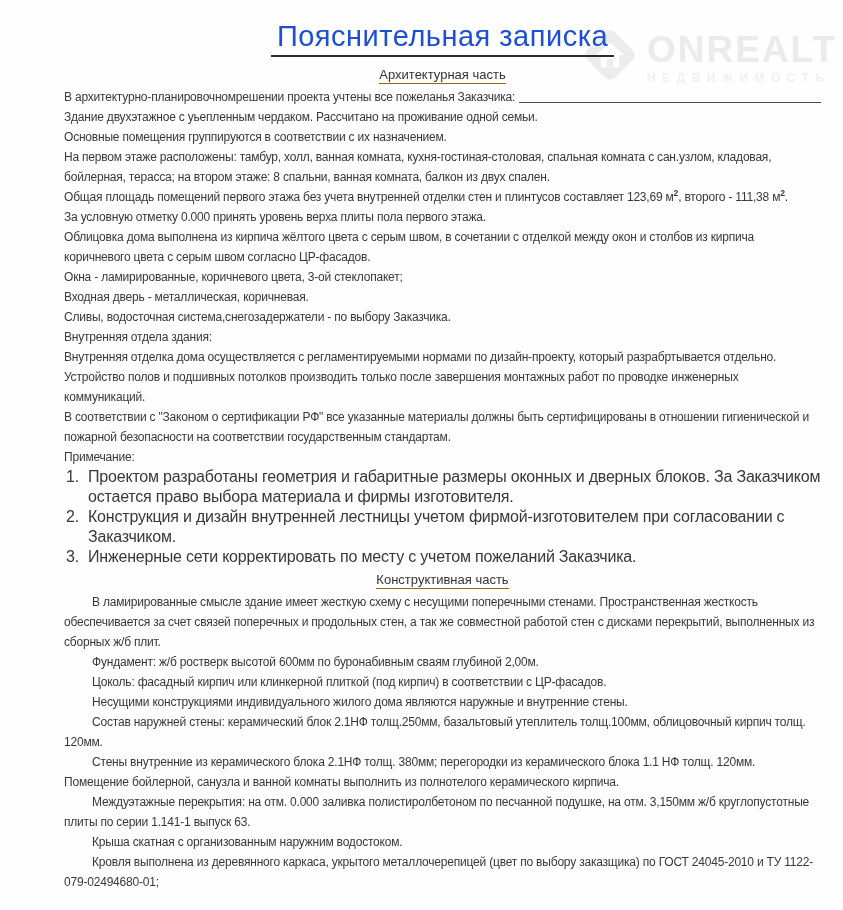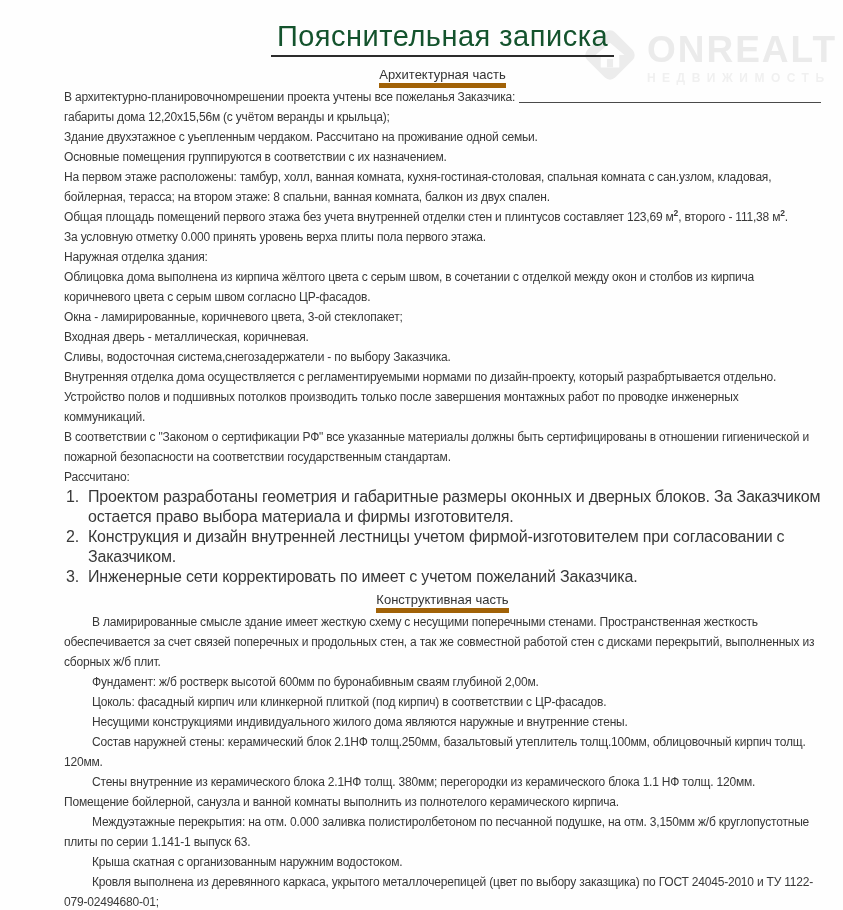--- a/index.html
+++ b/index.html
@@ -9,26 +9,26 @@
   }
   .watermark{
     position:absolute;top:22px;right:6px;display:flex;align-items:center;gap:4px;
     z-index:0;user-select:none;
   }
   .wm-text{display:flex;flex-direction:column;align-items:flex-start;line-height:1;}
   .wm-brand{font-size:37px;font-weight:bold;letter-spacing:2px;color:#ebebeb;}
   .wm-sub{font-size:12px;font-weight:bold;letter-spacing:6.5px;color:#f0f0f0;margin-top:4px;}
   .content{position:relative;z-index:1;padding:12px 22px 0 64px;}
   .doc-title{
-    text-align:center;font-size:29px;letter-spacing:0.5px;color:#14532d;
+    text-align:center;font-size:29px;letter-spacing:0.5px;color:#1d4ed8;
     margin:8px 0 14px 0;font-weight:normal;
   }
   .doc-title .t-inner{border-bottom:2px solid #2c2c2c;padding:0 6px 3px 6px;}
   .sec-heading{text-align:center;font-size:13px;margin:5px 0 5px 0;color:#333;}
-  .sec-heading .h-inner{border-bottom:5px solid #a16207;padding-bottom:1px;}
+  .sec-heading .h-inner{border-bottom:1px solid #a16207;padding-bottom:1px;}
   .para{font-size:12px;line-height:20px;letter-spacing:-0.2px;margin:0;}
   .para.indent{text-indent:28px;}
   .para.fillline{display:flex;white-space:nowrap;}
   .fill-line{flex:1 1 auto;border-bottom:1.4px solid #4a4a4a;margin:0 0 4px 4px;}
   sup.sq{font-size:8.5px;font-weight:bold;vertical-align:super;line-height:0;}
   ol.numlist{margin:0;padding:0;list-style:none;counter-reset:it;}
   ol.numlist li{
     counter-increment:it;position:relative;padding-left:24px;
     font-size:16px;line-height:20px;letter-spacing:-0.2px;
   }
@@ -52,39 +52,38 @@
 </div>
 
 <div class="content">
   <h1 class="doc-title"><span class="t-inner">Пояснительная записка</span></h1>
   <div>
       <div class="sec-heading"><span class="h-inner">Архитектурная часть</span></div>
       <p class="para fillline">
         <span>В архитектурно-планировочномрешении проекта учтены все пожеланья Заказчика: </span>
         <span class="fill-line"></span>
       </p>
-      <p class="para">габариты дома 12,20х15,56м (с учётом веранды и крыльца);</p>
       <p class="para">Здание двухэтажное с уьепленным чердаком. Рассчитано на проживание одной семьи.</p>
       <p class="para">Основные помещения группируются в соответствии с их назначением.</p>
       <p class="para">На первом этаже расположены: тамбур, холл, ванная комната, кухня-гостиная-столовая, спальная комната с сан.узлом, кладовая, бойлерная, терасса; на втором этаже: 8 спальни, ванная комната, балкон из двух спален.</p>
       <p class="para">Общая площадь помещений первого этажа без учета внутренней отделки стен и плинтусов составляет 123,69 м<sup class="sq">2</sup>, второго - 111,38 м<sup class="sq">2</sup>.</p>
       <p class="para">За условную отметку 0.000 принять уровень верха плиты пола первого этажа.</p>
-      <p class="para">Наружная отделка здания:</p>
       <p class="para">Облицовка дома выполнена из кирпича жёлтого цвета с серым швом, в сочетании с отделкой между окон и столбов из кирпича коричневого цвета с серым швом согласно ЦР-фасадов.</p>
       <p class="para">Окна - ламирированные, коричневого цвета, 3-ой стеклопакет;</p>
       <p class="para">Входная дверь - металлическая, коричневая.</p>
       <p class="para">Сливы, водосточная система,снегозадержатели - по выбору Заказчика.</p>
+      <p class="para">Внутренняя отдела здания:</p>
       <p class="para">Внутренняя отделка дома осуществляется с регламентируемыми нормами по дизайн-проекту, который разрабртывается отдельно.</p>
       <p class="para">Устройство полов и подшивных потолков производить только после завершения монтажных работ по проводке инженерных коммуникаций.</p>
       <p class="para">В соответствии с "Законом о сертификации РФ" все указанные материалы должны быть сертифицированы в отношении гигиенической и пожарной безопасности на соответствии государственным стандартам.</p>
-      <p class="para">Рассчитано:</p>
+      <p class="para">Примечание:</p>
       <ol class="numlist">
         <li>Проектом разработаны геометрия и габаритные размеры оконных и дверных блоков. За Заказчиком остается право выбора материала и фирмы изготовителя.</li>
         <li>Конструкция и дизайн внутренней лестницы учетом фирмой-изготовителем при согласовании с Заказчиком.</li>
-        <li>Инженерные сети корректировать по имеет с учетом пожеланий Заказчика.</li>
+        <li>Инженерные сети корректировать по месту с учетом пожеланий Заказчика.</li>
       </ol>
       <div class="sec-heading"><span class="h-inner">Конструктивная часть</span></div>
       <p class="para indent">В ламирированные смысле здание имеет жесткую схему с несущими поперечными стенами. Пространственная жесткость обеспечивается за счет связей поперечных и продольных стен, а так же совместной работой стен с дисками перекрытий, выполненных из сборных ж/б плит.</p>
       <p class="para indent">Фундамент: ж/б ростверк высотой 600мм по буронабивным сваям глубиной 2,00м.</p>
       <p class="para indent">Цоколь: фасадный кирпич или клинкерной плиткой (под кирпич) в соответствии с ЦР-фасадов.</p>
       <p class="para indent">Несущими конструкциями индивидуального жилого дома являются наружные и внутренние стены.</p>
       <p class="para indent">Состав наружней стены: керамический блок 2.1НФ толщ.250мм, базальтовый утеплитель толщ.100мм, облицовочный кирпич толщ. 120мм.</p>
       <p class="para indent">Стены внутренние из керамического блока 2.1НФ толщ. 380мм; перегородки из керамического блока 1.1 НФ толщ. 120мм. Помещение бойлерной, санузла и ванной комнаты выполнить из полнотелого керамического кирпича.</p>
       <p class="para indent">Междуэтажные перекрытия: на отм. 0.000 заливка полистиролбетоном по песчанной подушке, на отм. 3,150мм ж/б круглопустотные плиты по серии 1.141-1 выпуск 63.</p>
       <p class="para indent">Крыша скатная с организованным наружним водостоком.</p>

